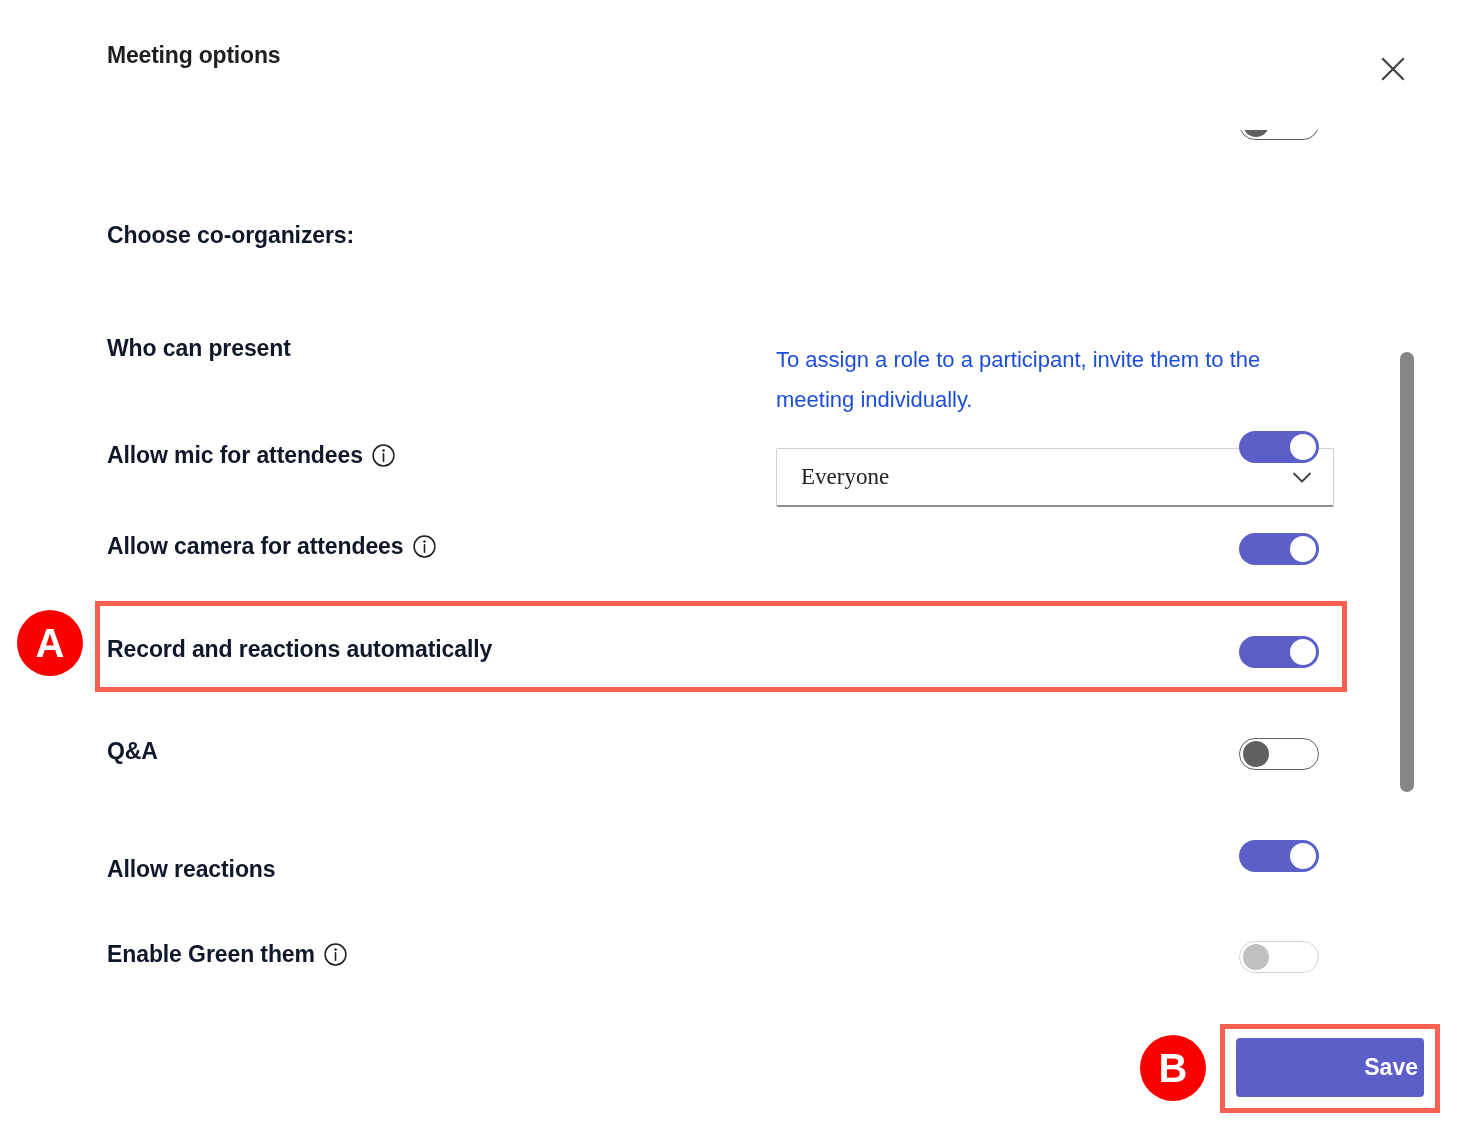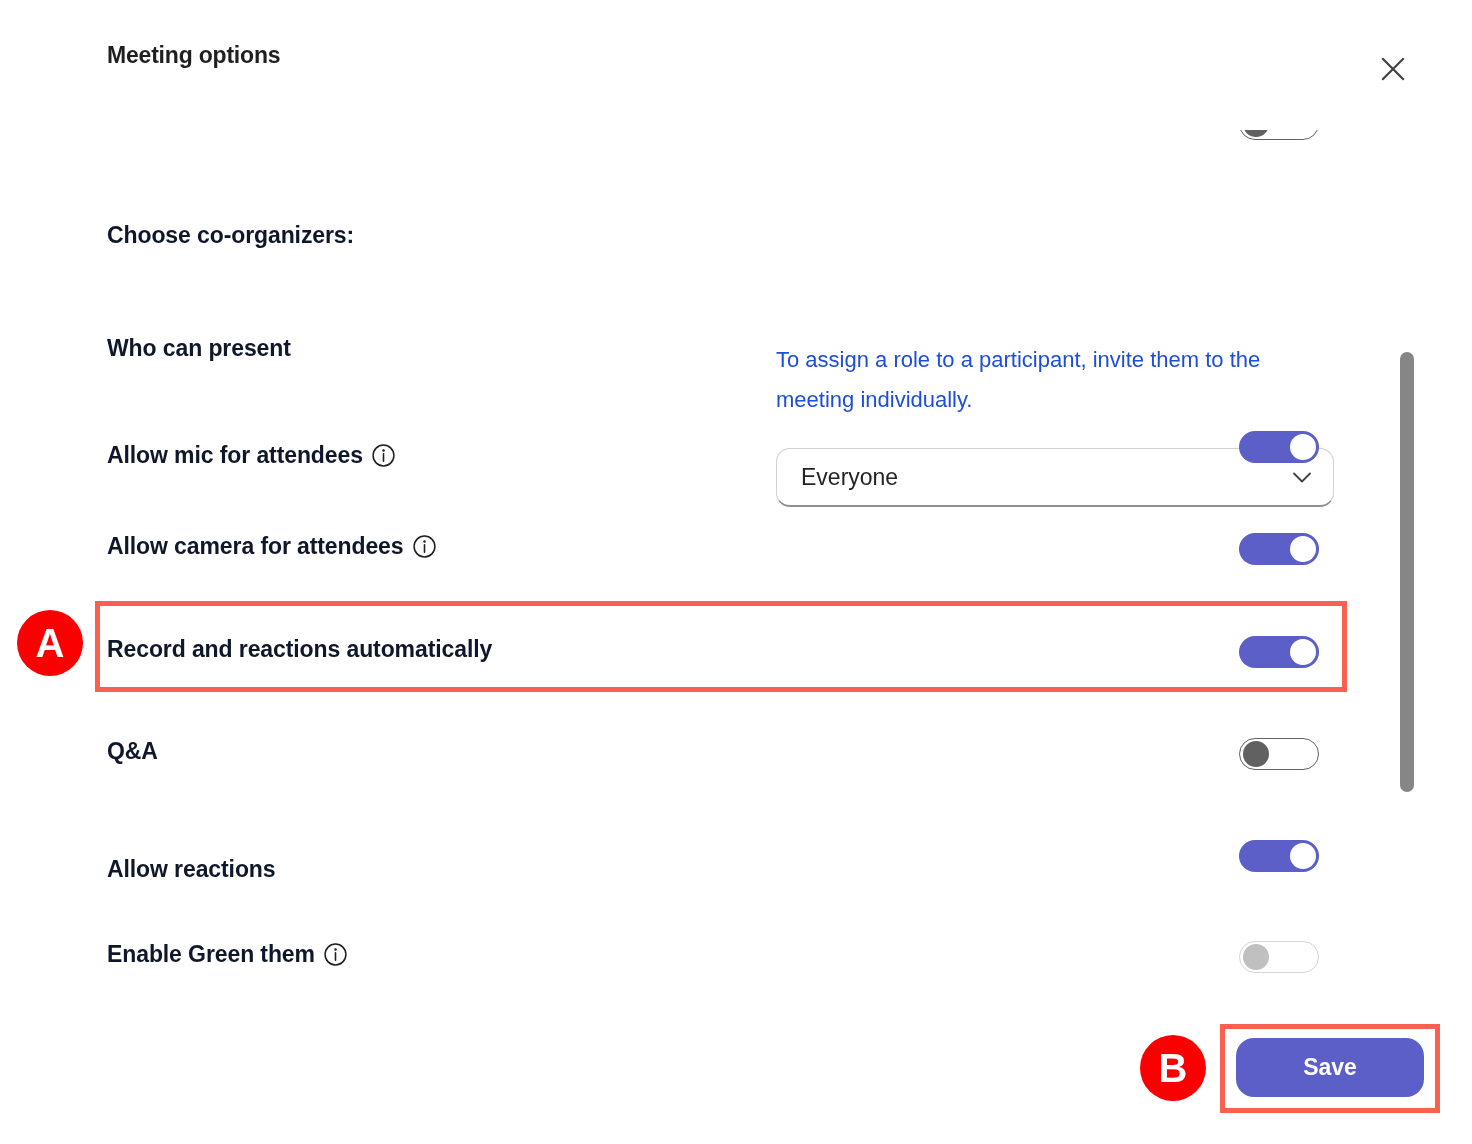--- a/index.html
+++ b/index.html
@@ -92,28 +92,29 @@
   
   .dropdown {
     position: absolute;
     left: 776px;
     top: 318px;
     width: 558px;
     height: 59px;
     box-sizing: border-box;
     border: 1px solid #d1d1d1;
     border-bottom: 2px solid #8f8f8f;
-    border-radius: 14px;
+    border-radius: 2px;
     background: #ffffff;
     display: flex;
     align-items: center;
     padding: 0 18px 0 24px;
     cursor: pointer;
     font-size: 23px;
     color: #242424;
+    font-family: Liberation Serif, serif;
   }
   .dropdown .dd-value { flex: 1 1 auto; }
   .dropdown .dd-chev { flex: 0 0 auto; display: flex; }
 
   
   .toggle {
     position: absolute;
     width: 80px;
     height: 32px;
     border-radius: 16px;
@@ -193,23 +194,24 @@
     position: absolute;
     left: 1236px;
     top: 1038px;
     width: 188px;
     height: 59px;
     background: #5b5fc7;
     color: #ffffff;
     font-size: 23px;
     font-weight: bold;
     border: none;
-    border-radius: 18px;
+    border-radius: 4px;
     cursor: pointer;
     font-family: "Liberation Sans", sans-serif;
+    text-align: right;
   }
 
   
   .hl-box {
     position: absolute;
     border: 5px solid #f9604f;
     box-sizing: border-box;
     pointer-events: none;
   }
   .hl-a {

